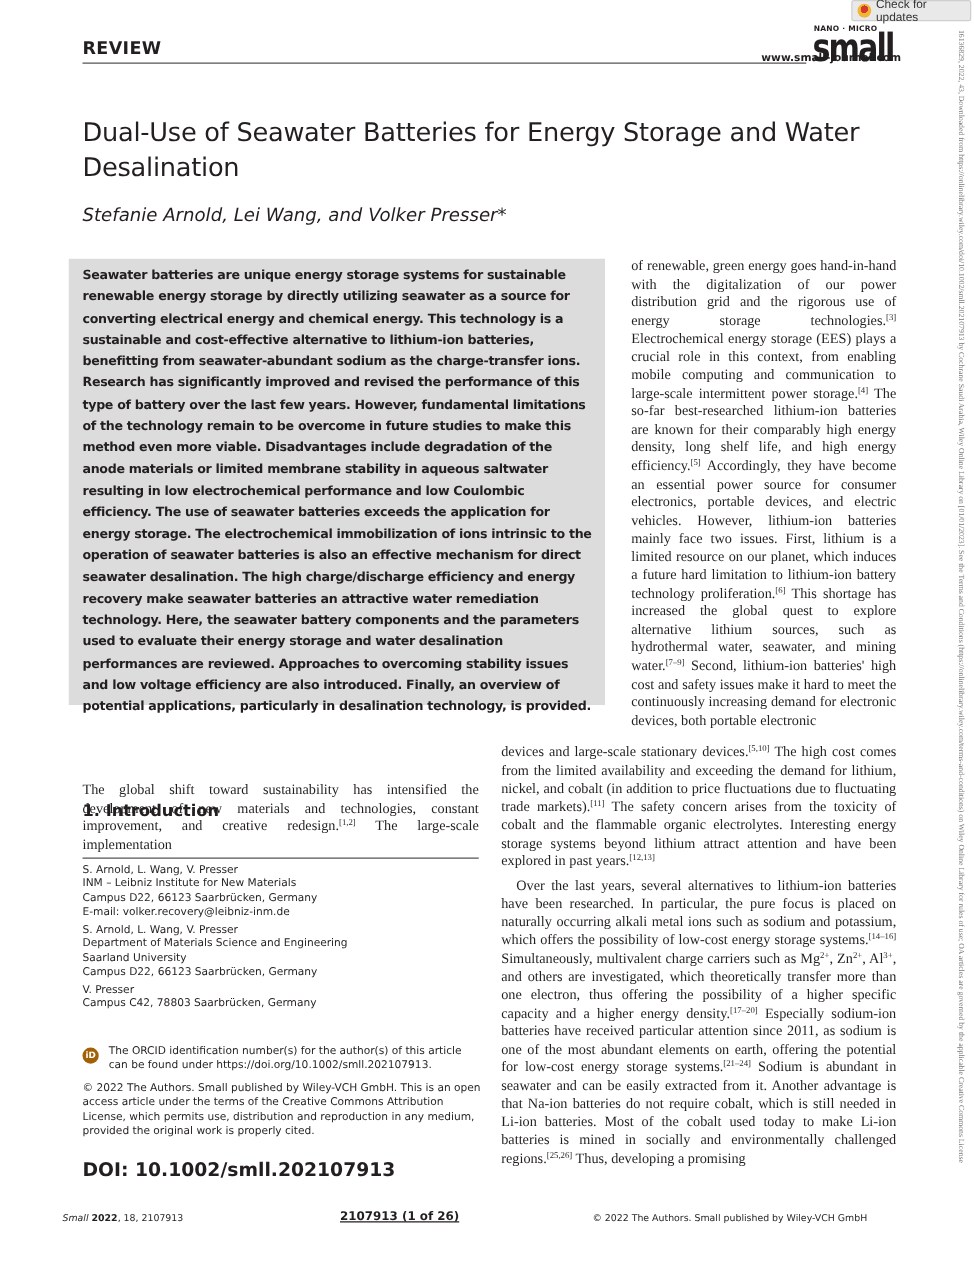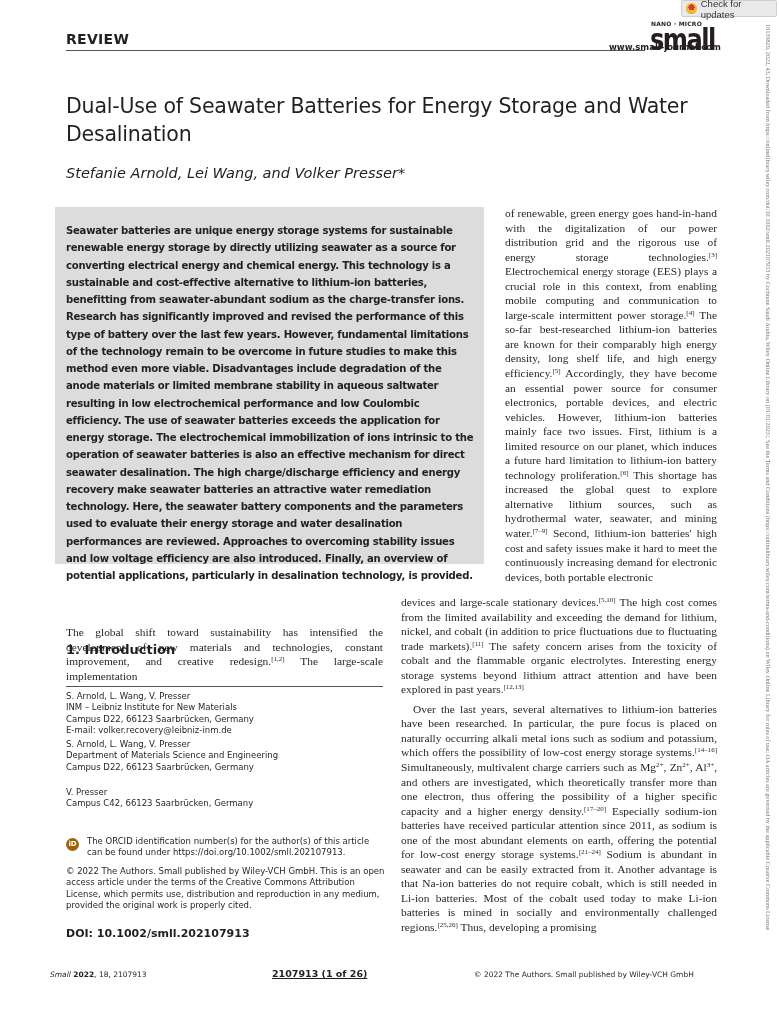--- a/index.html
+++ b/index.html
@@ -15,38 +15,38 @@
   .logo-small { position:absolute; left:0; top:4px; font-family:"DejaVu Sans", sans-serif; font-size:31px; font-weight:bold; line-height:30px; color:#231f20; letter-spacing:-2px; transform:scaleX(0.78); transform-origin:left top; }
   .journal-url { position:absolute; left:609px; top:42px; font-family:"DejaVu Sans", sans-serif; font-size:8.5px; font-weight:bold; color:#231f20; }
 
   .side-text { position:absolute; left:760px; top:24px; width:12px; height:990px; }
   .side-text span { position:absolute; left:12px; top:0; display:block; width:990px; transform:rotate(90deg); transform-origin:left top; font-family:"Liberation Serif", serif; font-size:6.2px; color:#777; white-space:nowrap; }
 
   .title { position:absolute; left:66px; top:92px; width:640px; font-family:"DejaVu Sans", sans-serif; font-size:20.5px; line-height:28px; color:#231f20; letter-spacing:-0.2px; }
   .authors { position:absolute; left:66px; top:165px; font-family:"DejaVu Sans", sans-serif; font-style:italic; font-size:14.5px; color:#231f20; }
 
   .abstract-box { position:absolute; left:55px; top:207px; width:429px; height:357px; background:#dcdcdc; }
-  .abstract-text { position:absolute; left:66px; top:212px; width:410px; font-family:"DejaVu Sans", sans-serif; font-weight:bold; font-size:10.1px; line-height:17.25px; color:#231f20; letter-spacing:-0.25px;margin-top:10px; }
+  .abstract-text { position:absolute; left:66px; top:212px; width:410px; font-family:"DejaVu Sans", sans-serif; font-weight:bold; font-size:10.1px; line-height:17.25px; color:#231f20; letter-spacing:-0.25px; }
 
   .right-col-top { position:absolute; left:505px; top:206px; width:212px; font-family:"Liberation Serif", serif; font-size:11.4px; line-height:14.55px; text-align:justify; color:#231f20; }
   .wide-col { position:absolute; left:401px; top:595px; width:316px; font-family:"Liberation Serif", serif; font-size:11.4px; line-height:14.55px; text-align:justify; color:#231f20; }
   .wide-col p { margin:0; }
   .wide-col p.indent { text-indent:12px; margin-top:5px; }
   sup { font-size:7px; line-height:0; vertical-align:4px; }
 
   .intro-heading { position:absolute; left:66px; top:597px; font-family:"DejaVu Sans", sans-serif; font-weight:bold; font-size:13px; color:#231f20;margin-top:45px; }
   .intro-text { position:absolute; left:66px; top:625px; width:317px; font-family:"Liberation Serif", serif; font-size:11.4px; line-height:14.55px; text-align:justify; color:#231f20; }
 
   .affil-rule { position:absolute; left:66px; top:686px; width:317px; height:1px; background:#555; }
   .affil { position:absolute; left:66px; width:320px; font-family:"DejaVu Sans", sans-serif; font-size:8.5px; line-height:11.3px; color:#231f20; }
   .affil div { white-space:nowrap; }
   .orcid { position:absolute; left:66px; top:836px; width:320px; font-family:"DejaVu Sans", sans-serif; font-size:8.5px; line-height:11.3px; color:#231f20; display:flex; }
   .orcid-icon { width:13px; height:13px; border-radius:50%; background:#a16207; color:#fff; font-size:7px; font-weight:bold; display:flex; align-items:center; justify-content:center; margin-right:8px; margin-top:2px; flex:none; }
   .license { position:absolute; left:66px; top:866px; width:320px; font-family:"DejaVu Sans", sans-serif; font-size:8.5px; line-height:11.3px; color:#231f20; }
-  .doi { position:absolute; left:66px; top:927px; font-family:"DejaVu Sans", sans-serif; font-weight:bold; font-size:11px; color:#231f20; }
+  .doi { position:absolute; left:66px; top:927px; font-family:"DejaVu Sans", sans-serif; font-weight:bold; font-size:15px; color:#231f20; }
 
   .footer-left { position:absolute; left:50px; top:970px; font-family:"DejaVu Sans", sans-serif; font-size:7.5px; color:#231f20; }
   .footer-left i { font-style:italic; }
   .footer-center { position:absolute; left:272px; top:968px; font-family:"DejaVu Sans", sans-serif; font-weight:bold; font-size:9.5px; color:#231f20;text-decoration:underline; }
   .footer-right { position:absolute; left:474px; top:970px; font-family:"DejaVu Sans", sans-serif; font-size:7.5px; color:#231f20; }
 </style>
 </head>
 <body>
 
 <div id="check-updates">
@@ -85,25 +85,26 @@
 <div class="affil-rule"></div>
 <div class="affil" style="top:691px;">
   <div>S. Arnold, L. Wang, V. Presser</div>
   <div>INM – Leibniz Institute for New Materials</div>
   <div>Campus D22, 66123 Saarbrücken, Germany</div>
   <div>E-mail: volker.recovery@leibniz-inm.de</div>
 </div>
 <div class="affil" style="top:739px;">
   <div>S. Arnold, L. Wang, V. Presser</div>
   <div>Department of Materials Science and Engineering</div>
+  <div>Saarland University</div>
   <div>Campus D22, 66123 Saarbrücken, Germany</div>
 </div>
 <div class="affil" style="top:787px;">
   <div>V. Presser</div>
-  <div>Campus C42, 66123 Saarbrücken, Germany</div>
+  <div>Campus C42, 78803 Saarbrücken, Germany</div>
 </div>
 
 <div class="orcid">
   <span class="orcid-icon">iD</span>
   <span>The ORCID identification number(s) for the author(s) of this article can be found under https://doi.org/10.1002/smll.202107913.</span>
 </div>
 <div class="license">© 2022 The Authors. Small published by Wiley-VCH GmbH. This is an open access article under the terms of the Creative Commons Attribution License, which permits use, distribution and reproduction in any medium, provided the original work is properly cited.</div>
 <div class="doi">DOI: 10.1002/smll.202107913</div>
 
 <div class="footer-left"><i>Small</i> <b>2022</b><span>, 18, 2107913</span></div>

